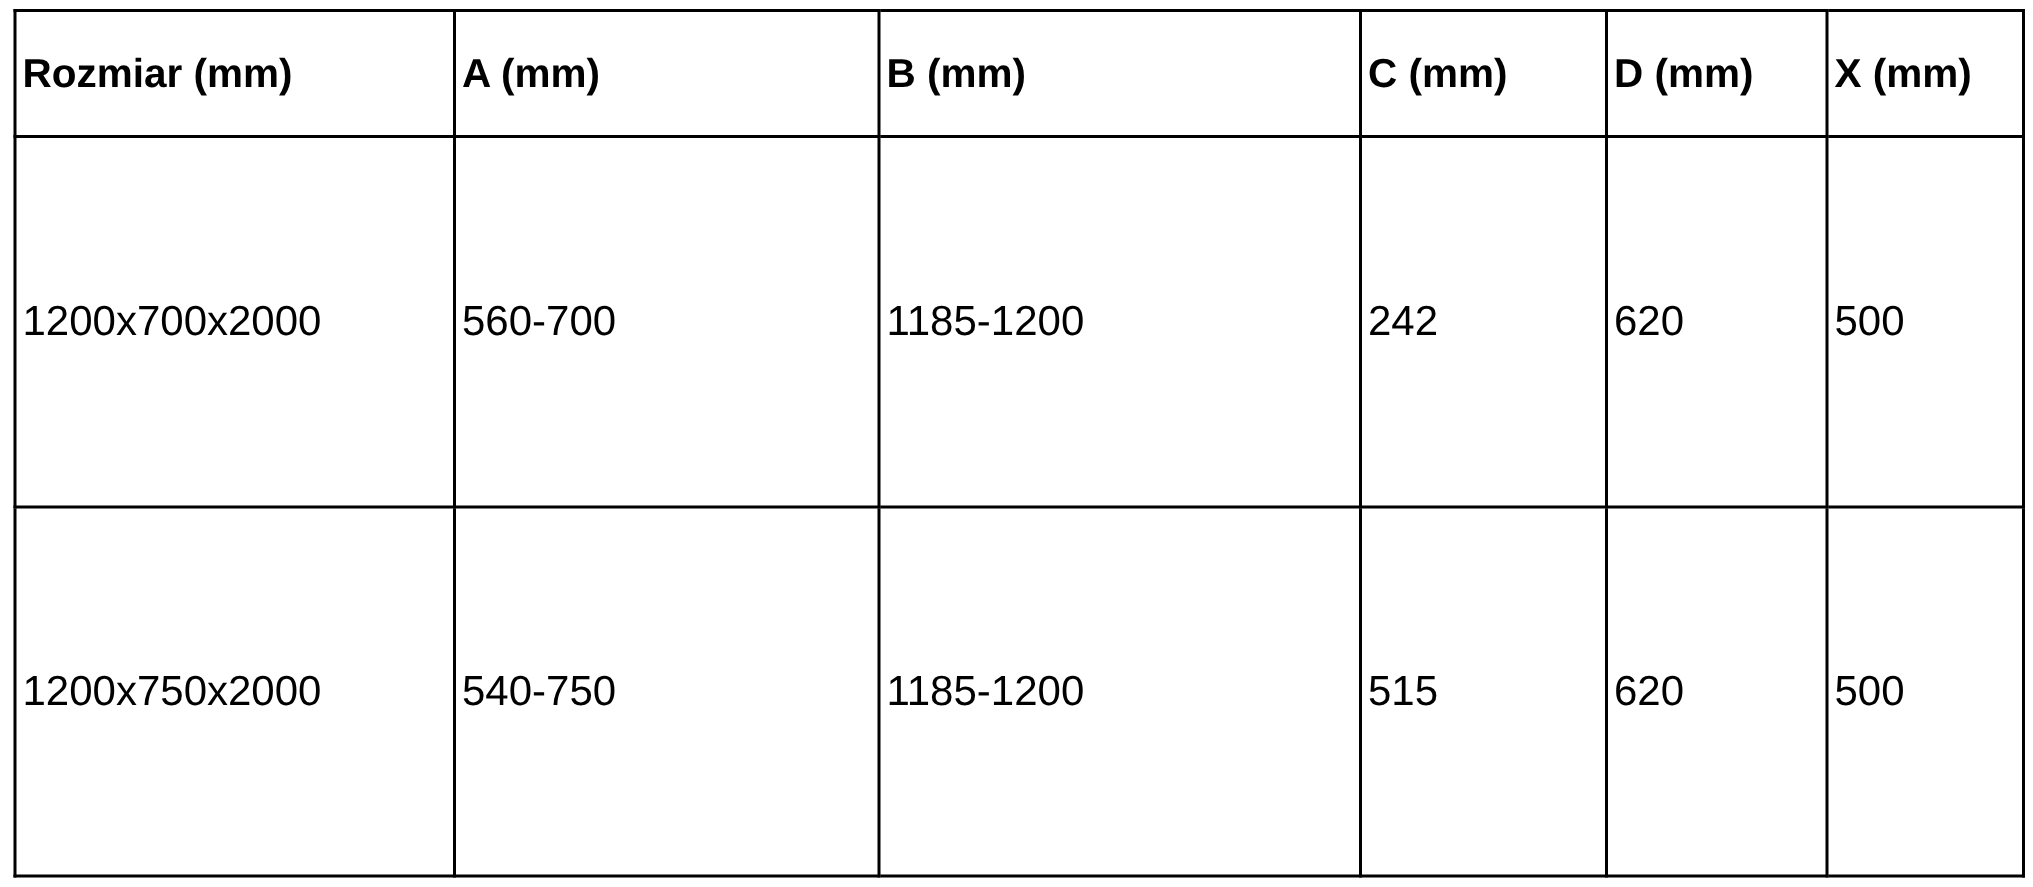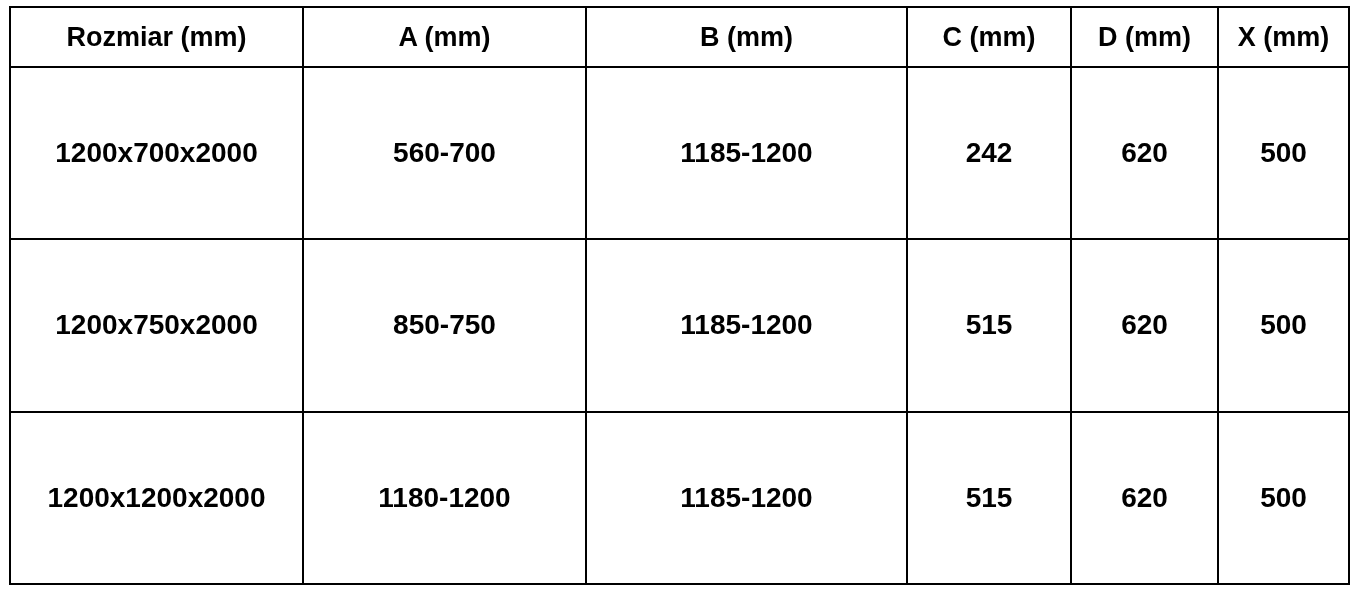--- a/index.html
+++ b/index.html
@@ -20,35 +20,35 @@
   table.size-table {
     border-collapse: collapse;
     table-layout: fixed;
     width: 100%;
     height: 100%;
     background: #ffffff;
   }
   table.size-table th,
   table.size-table td {
     border: 2px solid #000000;
-    text-align: center;
+    text-align: left;
     vertical-align: middle;
     color: #000000;
-    padding: 0 4px;
+    padding: 12px 4px;
     overflow: hidden;
     white-space: nowrap;
   }
   table.size-table th {
     font-size: 27px;
     font-weight: bold;
     height: 58px;
   }
   table.size-table td {
     font-size: 28px;
-    font-weight: bold;
+    font-weight: normal;
     height: 61px;
   }
   col.c-rozmiar { width: 293px; }
   col.c-a       { width: 283px; }
   col.c-b       { width: 321px; }
   col.c-c       { width: 164px; }
   col.c-d       { width: 147px; }
   col.c-x       { width: 131px; }
 </style>
 </head>
@@ -78,29 +78,21 @@
       <tr>
         <td>1200x700x2000</td>
         <td>560-700</td>
         <td>1185-1200</td>
         <td>242</td>
         <td>620</td>
         <td>500</td>
       </tr>
       <tr>
         <td>1200x750x2000</td>
-        <td>850-750</td>
-        <td>1185-1200</td>
-        <td>515</td>
-        <td>620</td>
-        <td>500</td>
-      </tr>
-      <tr>
-        <td>1200x1200x2000</td>
-        <td>1180-1200</td>
+        <td>540-750</td>
         <td>1185-1200</td>
         <td>515</td>
         <td>620</td>
         <td>500</td>
       </tr>
     </tbody>
   </table>
 </div>
 
 </body></html>

